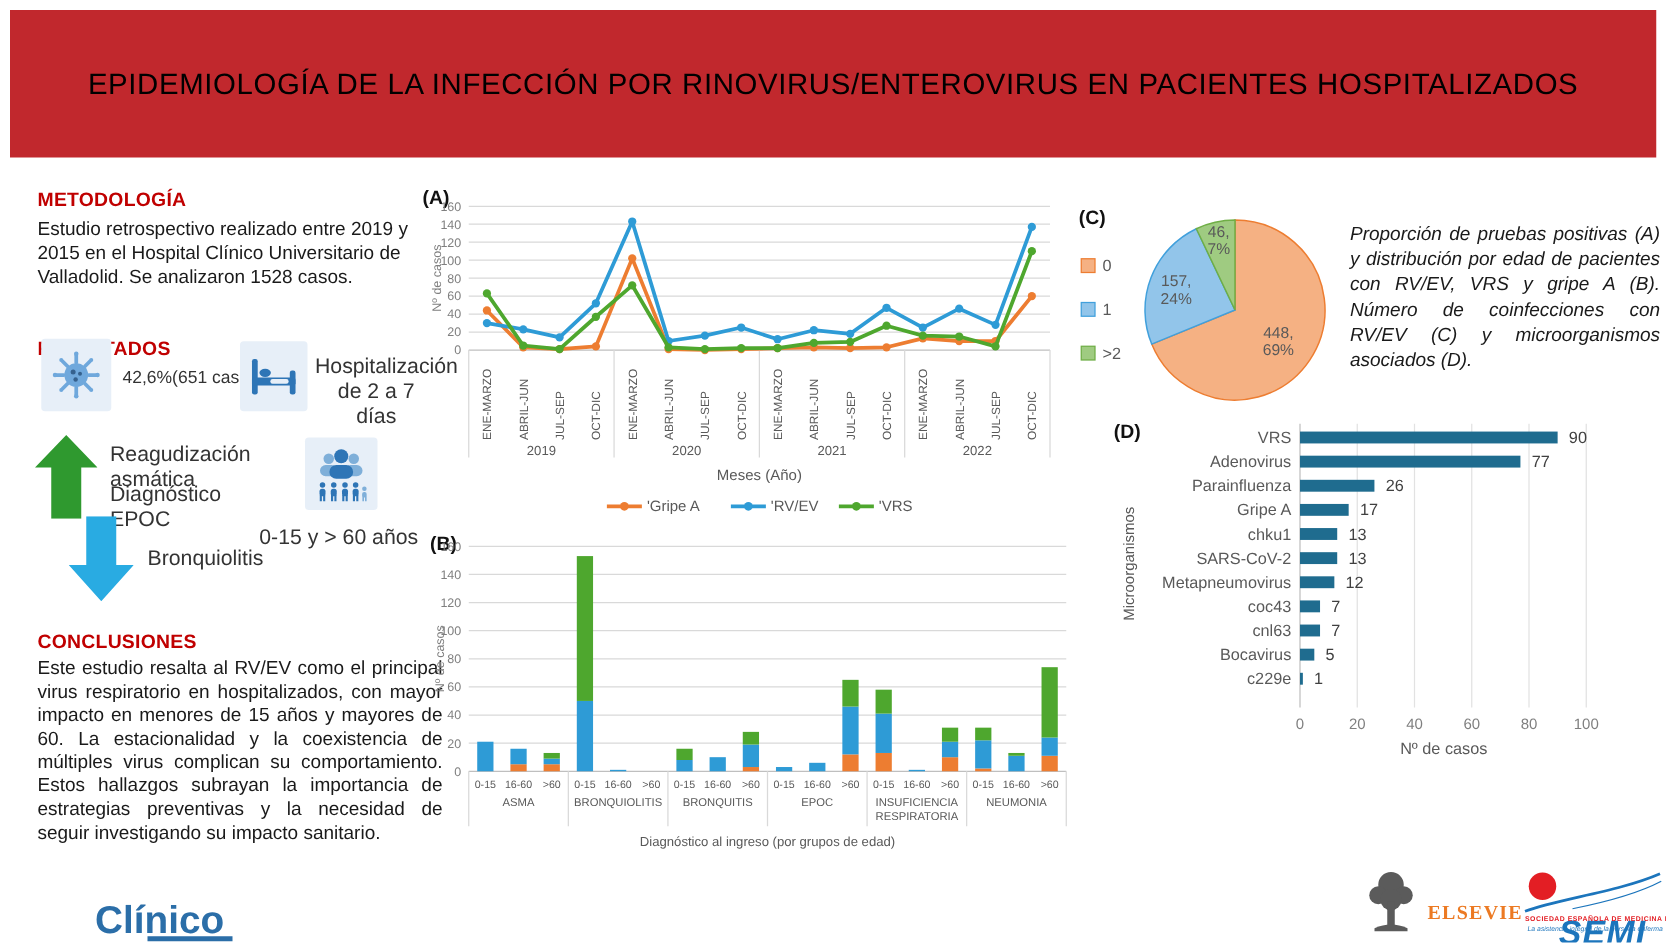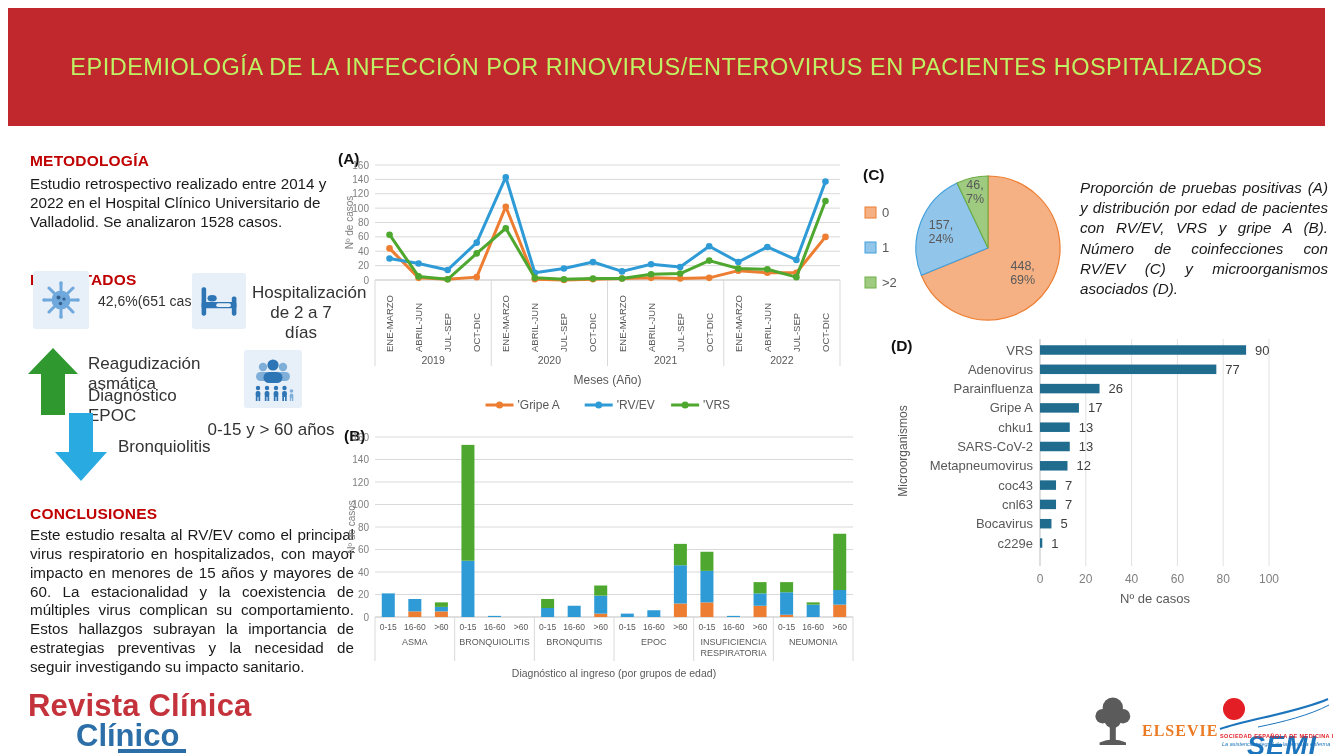--- a/index.html
+++ b/index.html
@@ -1,20 +1,20 @@
 <!DOCTYPE html>
 <html><head>
 <meta charset="utf-8">
 <style>
   * { margin:0; padding:0; box-sizing:border-box; }
   body { font-family:"Liberation Sans", sans-serif; background:#fff; }
   #page { position:relative; width:1333px; height:754px; background:#fff; overflow:hidden; }
   .abs { position:absolute; }
   .banner { left:8px; top:8px; width:1317px; height:118px; background:#C1282D; display:flex; align-items:center; justify-content:center; }
-  .banner-title { color:#bef264; font-size:23.5px; letter-spacing:0.5px; text-align:center; }
+  .banner-title { color:#000000; font-size:23.5px; letter-spacing:0.5px; text-align:center; }
   .sec-head { color:#C00000; font-weight:bold; font-size:15.5px; letter-spacing:0.2px; }
   .body-text { color:#1a1a1a; font-size:15.2px; line-height:1.24; }
   .just { text-align:justify; }
   .icon-box { background:#E7EFF8; border-radius:3px; display:flex; align-items:center; justify-content:center; }
   .small-label { color:#333; font-size:17px; line-height:1.18; }
   .chart-tag { font-weight:bold; font-size:15.5px; color:#111; }
   svg text { font-family:"Liberation Sans", sans-serif; }
   .caption { color:#1a1a1a; font-size:15.2px; line-height:1.33; text-align:justify;font-style:italic; }
   .journal-l1 { color:#C4333B; font-size:31px; font-weight:bold; letter-spacing:0.2px; }
   .journal-l2 { color:#2B6EA8; font-size:31px; font-weight:bold; }
@@ -26,21 +26,21 @@
 </head>
 <body>
 
 <div id="page">
 
   <div class="banner abs">
     <div class="banner-title">EPIDEMIOLOGÍA DE LA INFECCIÓN POR RINOVIRUS/ENTEROVIRUS EN PACIENTES HOSPITALIZADOS</div>
   </div>
 
   <div class="abs sec-head" style="left:30px; top:152px;">METODOLOGÍA</div>
-  <div class="abs body-text" style="left:30px; top:175px; width:322px;">Estudio retrospectivo realizado entre 2014 y 2022 en el Hospital Clínico Universitario de Valladolid. Se analizaron 1528 casos.</div>
+  <div class="abs body-text" style="left:30px; top:175px; width:322px;">Estudio retrospectivo realizado entre 2019 y 2015 en el Hospital Clínico Universitario de Valladolid. Se analizaron 1528 casos.</div>
 
   <div class="abs sec-head" style="left:30px; top:245px;margin-top:26px;">RESULTADOS</div>
 
   <div class="abs icon-box" style="left:33px; top:271px; width:56px; height:58px;">
     <svg width="44" height="44" viewBox="0 0 44 44">
       <g stroke="#6FA8DC" stroke-width="3" stroke-linecap="round">
         <line x1="22" y1="12" x2="22" y2="6"></line>
           <line x1="22" y1="32" x2="22" y2="38"></line>
         <line x1="12" y1="22" x2="6" y2="22"></line>
           <line x1="32" y1="22" x2="38" y2="22"></line>
@@ -123,21 +123,20 @@
           <rect x="40.9" y="41" width="1.3" height="4"></rect>
           <rect x="43" y="41" width="1.3" height="4"></rect>
       </g>
     </svg>
   </div>
   <div class="abs small-label" style="left:196px; top:420px; width:150px; text-align:center;">0-15  y &gt; 60 años</div>
 
   <div class="abs sec-head" style="left:30px; top:505px;">CONCLUSIONES</div>
   <div class="abs body-text just" style="left:30px; top:526px; width:324px;">Este estudio resalta al RV/EV como el principal virus respiratorio en hospitalizados, con mayor impacto en menores de 15 años y mayores de 60. La estacionalidad y la coexistencia de múltiples virus complican su comportamiento. Estos hallazgos subrayan la importancia de estrategias preventivas y la necesidad de seguir investigando su impacto sanitario.</div>
 
-  <div class="abs journal-l1" style="left:28px; top:688px;">Revista Clínica</div>
   <div class="abs journal-l2" style="left:76px; top:718px;">Clínico</div>
   <div class="abs" style="left:118px; top:749px; width:68px; height:4px; background:#2B6EA8;"></div>
 
   <div class="abs chart-tag" style="left:338px; top:150px;">(A)</div>
   <svg class="abs" style="left:335px; top:148px;" width="515" height="275">
       <line x1="40" x2="505" y1="132" y2="132" stroke="#BFBFBF" stroke-width="1"></line>
       <text x="34" y="135.5" text-anchor="end" font-size="10" fill="#7F7F7F">0</text>
       <line x1="40" x2="505" y1="117.625" y2="117.625" stroke="#D9D9D9" stroke-width="1"></line>
       <text x="34" y="121.125" text-anchor="end" font-size="10" fill="#7F7F7F">20</text>
       <line x1="40" x2="505" y1="103.25" y2="103.25" stroke="#D9D9D9" stroke-width="1"></line>

